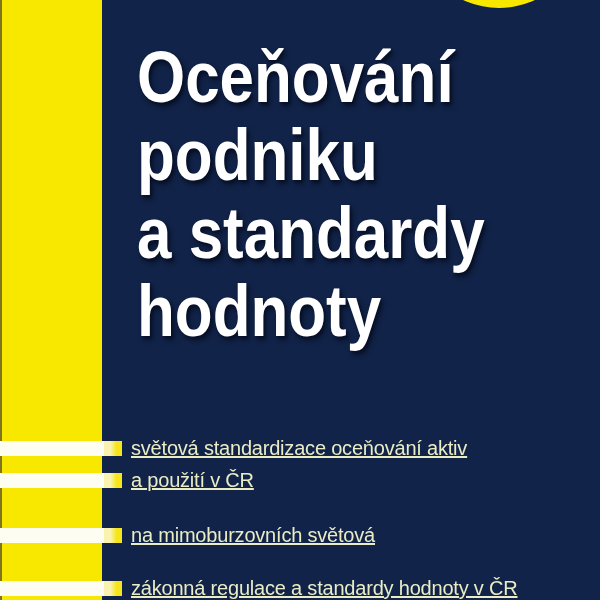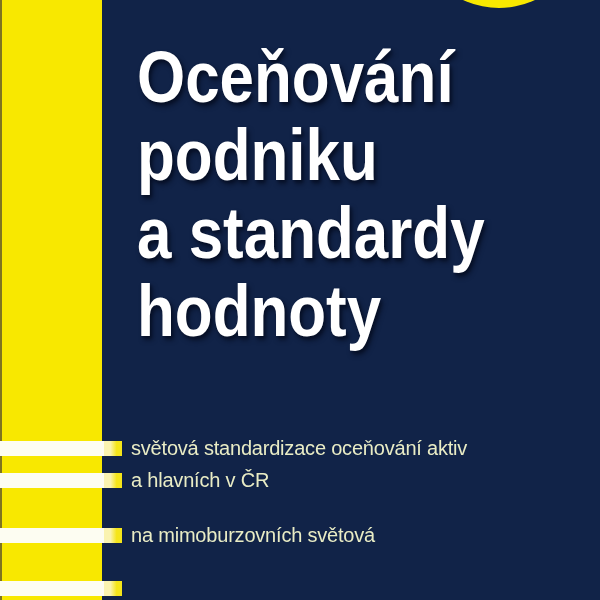--- a/index.html
+++ b/index.html
@@ -70,20 +70,21 @@
   }
   
   .item {
     position: absolute;
     left: 131px;
     color: #e9ecc5;
     font-size: 20px;
     line-height: 22px;
     letter-spacing: -0.2px;
     white-space: nowrap;
+    text-decoration: underline;
   }
 </style>
 </head>
 <body>
 
 <div class="cover">
 
   <div class="stripe"></div>
   <div class="left-edge"></div>
   <div class="corner-circle"></div>
@@ -105,21 +106,24 @@
   <div class="bullet" style="top:528px"></div>
 
   <div class="band" style="top:581px"></div>
   <div class="bullet" style="top:581px"></div>
 
   <div class="item" style="top:437px">
     <div>světová standardizace oceňování aktiv</div>
   </div>
 
   <div class="item" style="top:469px">
-    <div>a hlavních v ČR</div>
+    <div>a použití v ČR</div>
   </div>
 
   <div class="item" style="top:524px">
     <div>na mimoburzovních světová</div>
   </div>
 
+  <div class="item" style="top:577px">
+    <div>zákonná regulace a standardy hodnoty v ČR</div>
+  </div>
 
 </div>
 
 </body></html>

